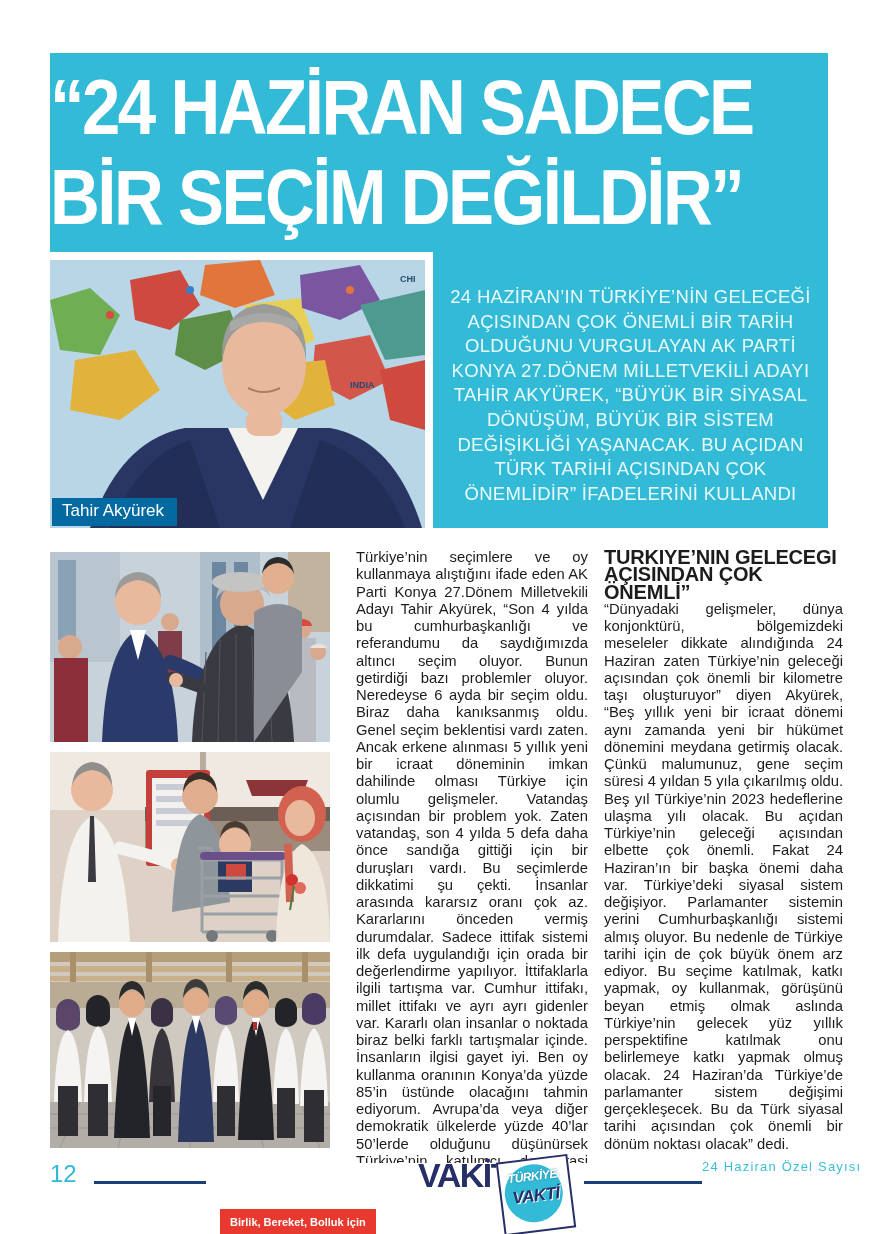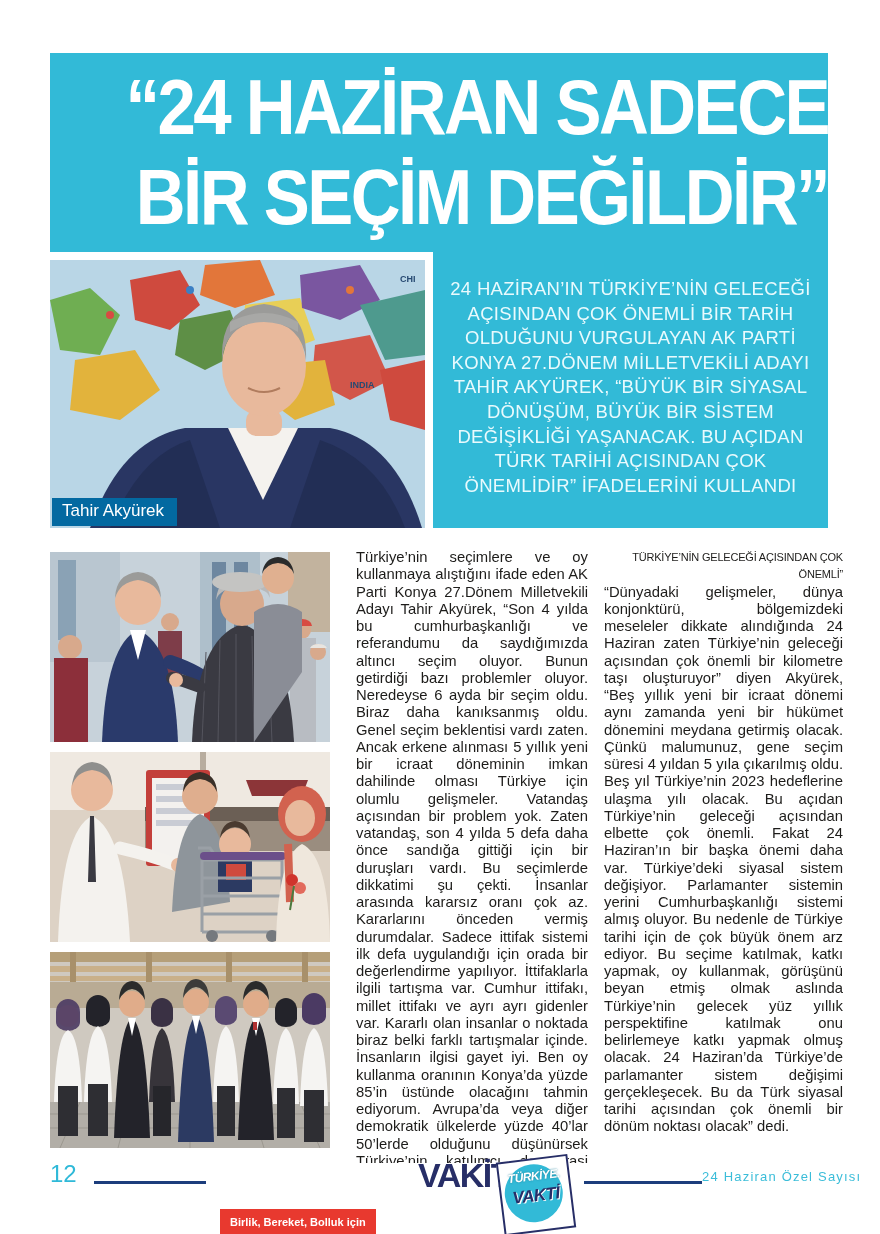--- a/index.html
+++ b/index.html
@@ -1,40 +1,40 @@
 <!DOCTYPE html>
 <html lang="tr"><head>
 <meta charset="utf-8">
 <style>
   html,body{margin:0;padding:0;background:#ffffff;}
   .page{position:relative;width:880px;height:1234px;background:#ffffff;
         font-family:"Liberation Sans",sans-serif;overflow:hidden;}
 
   
   .hero{position:absolute;left:50px;top:53px;width:778px;height:475px;background:#32bad7;}
-  .headline{position:absolute;top:10px;left:0;width:100%;text-align:right;color:#ffffff;
+  .headline{position:absolute;top:10px;left:0;width:100%;text-align:left;color:#ffffff;
             font-weight:bold;font-size:69px;line-height:90px;letter-spacing:-2.5px;}
   .headline .hl{display:inline-block;transform:scaleY(1.14);transform-origin:center;white-space:nowrap;}
 
   .hero-photo{position:absolute;left:0;top:199px;width:383px;height:276px;
               border-top:8px solid #ffffff;border-right:8px solid #ffffff;box-sizing:border-box;overflow:hidden;}
   .hero-photo svg{display:block;}
   .caption{position:absolute;left:2px;bottom:2px;background:#0369a1;color:#ffffff;
            font-size:17px;padding:3px 13px 5px 10px;}
 
-  .hero-quote{position:absolute;right:0;top:224px;width:395px;box-sizing:border-box;padding:0 6px;
+  .hero-quote{position:absolute;right:0;top:232px;width:395px;box-sizing:border-box;padding:0 6px;
               text-align:center;color:#e9fafd;font-size:18.5px;line-height:24.6px;font-weight:400;
               letter-spacing:.3px;}
 
   
   .col{position:absolute;top:549px;height:614px;overflow:hidden;text-align:justify;
        color:#1d1c1a;font-size:14.8px;line-height:17.25px;}
   .col1{left:356px;width:232px;}
   .col2{left:604px;width:239px;}
-  .subhead{font-weight:normal;font-size:11px;text-align:right;letter-spacing:-0.2px;}
+  .subhead{font-weight:bold;font-size:20px;text-align:left;letter-spacing:-0.2px;}
 
   
   .thumb{position:absolute;left:50px;width:280px;overflow:hidden;background:#d8d4ce;}
   .thumb svg{display:block;}
   .t1{top:552px;height:190px;}
   .t2{top:752px;height:190px;}
   .t3{top:952px;height:196px;}
 
   
   .page-num{position:absolute;left:50px;top:1160px;font-size:24px;color:#2fb9d8;font-weight:400;}
@@ -47,21 +47,21 @@
   .badge{position:absolute;left:500px;top:1158px;width:68px;height:70px;background:#ffffff;
          border:2px solid #272e67;transform:rotate(-7deg);}
   .badge-circle{position:absolute;left:3px;top:4px;width:58px;height:58px;border-radius:50%;background:#32bad7;}
   .badge-l1{position:absolute;left:0;top:9px;width:100%;text-align:center;color:#ffffff;font-weight:bold;
             font-style:italic;font-size:12px;letter-spacing:-0.5px;text-shadow:0 0 2px #1c7d97;}
   .badge-l2{position:absolute;left:0;top:26px;width:100%;text-align:center;color:#272e67;font-weight:bold;
             font-style:italic;font-size:17px;letter-spacing:-0.5px;text-shadow:1px 1px 0 #ffffff;}
   .yenihaber{position:absolute;left:702px;top:1156px;width:140px;}
   .yh-title{position:relative;font-size:31px;font-weight:bold;color:#1b75bc;letter-spacing:-1.5px;line-height:31px;}
   .yh-tag{position:absolute;top:-3px;right:-2px;font-size:6px;color:#32bad7;letter-spacing:0;}
-  .yh-sub{font-size:13px;color:#3bbdd9;letter-spacing:1.2px;margin-top:13px;white-space:nowrap;}
+  .yh-sub{font-size:13px;color:#3bbdd9;letter-spacing:1.2px;margin-top:3px;white-space:nowrap;}
 </style>
 </head>
 <body>
 
 <div class="page">
 
   <div class="hero">
 
     <div class="headline">
       <span class="hl">“24 HAZİRAN SADECE</span><br>

